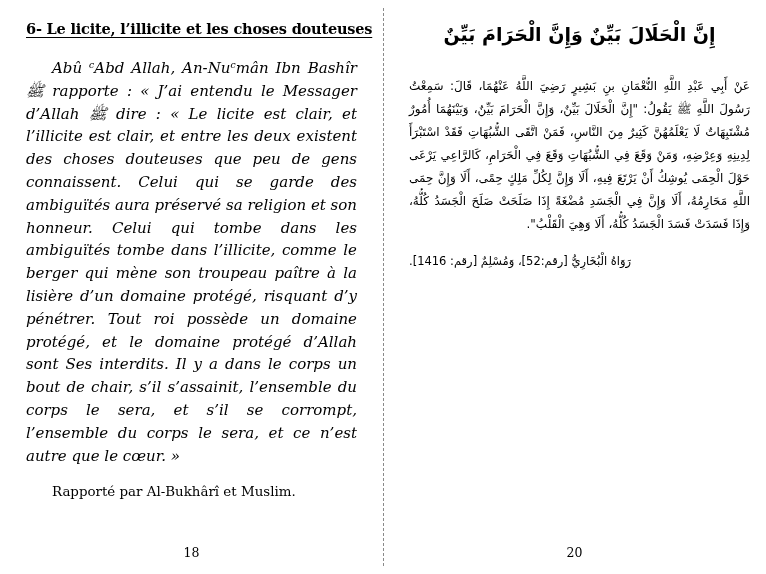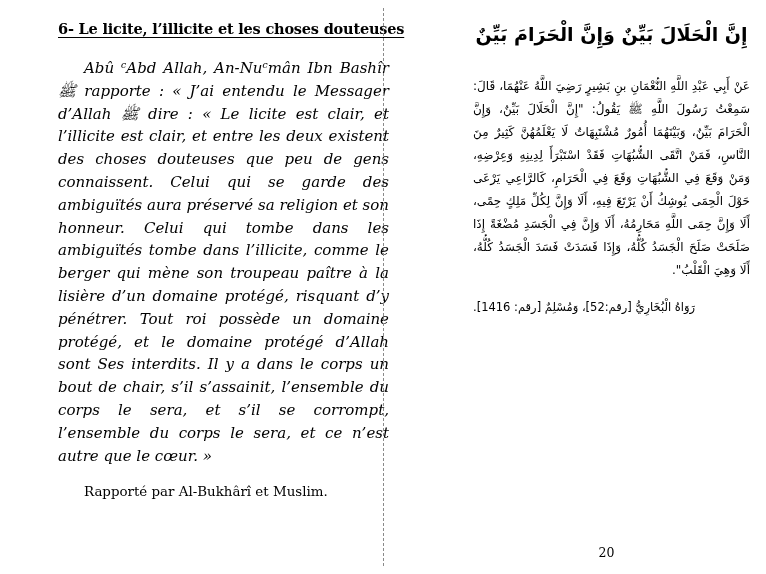--- a/index.html
+++ b/index.html
@@ -18,21 +18,20 @@
     position: relative;
     width: 766px;
     height: 574px;
     box-sizing: border-box;
     display: flex;
   }
   .page {
     position: relative;
     box-sizing: border-box;
     height: 574px;
-    margin-left: 32px;
   }
   .page-left {
     width: 383px;
     padding: 14px 26px 0 26px;
   }
   .page-right {
     width: 383px;
     padding: 14px 16px 0 26px;
   }
   .gutter {
@@ -108,20 +107,21 @@
 </style>
 </head>
 <body>
 
 <div class="spread">
 
   <div class="page page-left">
     <h1 class="chapter-title">6- Le licite, l’illicite et les choses douteuses</h1>
     <p class="body-text">Abû ᶜAbd Allah, An-Nuᶜmân Ibn Bashîr ﷺ rapporte : « J’ai entendu le Messager d’Allah ﷺ dire : « Le licite est clair, et l’illicite est clair, et entre les deux existent des choses douteuses que peu de gens connaissent. Celui qui se garde des ambiguïtés aura préservé sa religion et son honneur. Celui qui tombe dans les ambiguïtés tombe dans l’illicite, comme le berger qui mène son troupeau paître à la lisière d’un domaine protégé, risquant d’y pénétrer. Tout roi possède un domaine protégé, et le domaine protégé d’Allah sont Ses interdits. Il y a dans le corps un bout de chair, s’il s’assainit, l’ensemble du corps le sera, et s’il se corrompt, l’ensemble du corps le sera, et ce n’est autre que le cœur. »</p>
     <p class="attribution">Rapporté par Al-Bukhârî et Muslim.</p>
+    <div class="folio">18</div>
   </div>
 
   <div class="gutter"></div>
 
   <div class="page page-right">
     <h2 class="ar-title">إِنَّ الْحَلَالَ بَيِّنٌ وَإِنَّ الْحَرَامَ بَيِّنٌ</h2>
     <p class="ar-body">عَنْ أَبِي عَبْدِ اللَّهِ النُّعْمَانِ بنِ بَشِيرٍ رَضِيَ اللَّهُ عَنْهُمَا، قَالَ: سَمِعْتُ رَسُولَ اللَّهِ ﷺ يَقُولُ: "إِنَّ الْحَلَالَ بَيِّنٌ، وَإِنَّ الْحَرَامَ بَيِّنٌ، وَبَيْنَهُمَا أُمُورٌ مُشْتَبِهَاتٌ لَا يَعْلَمُهُنَّ كَثِيرٌ مِنَ النَّاسِ، فَمَنْ اتَّقَى الشُّبُهَاتِ فَقَدْ اسْتَبْرَأَ لِدِينِهِ وَعِرْضِهِ، وَمَنْ وَقَعَ فِي الشُّبُهَاتِ وَقَعَ فِي الْحَرَامِ، كَالرَّاعِي يَرْعَى حَوْلَ الْحِمَى يُوشِكُ أَنْ يَرْتَعَ فِيهِ، أَلَا وَإِنَّ لِكُلِّ مَلِكٍ حِمًى، أَلَا وَإِنَّ حِمَى اللَّهِ مَحَارِمُهُ، أَلَا وَإِنَّ فِي الْجَسَدِ مُضْغَةً إِذَا صَلَحَتْ صَلَحَ الْجَسَدُ كُلُّهُ، وَإِذَا فَسَدَتْ فَسَدَ الْجَسَدُ كُلُّهُ، أَلَا وَهِيَ الْقَلْبُ".</p>
     <p class="ar-source">رَوَاهُ الْبُخَارِيُّ [رقم:52]، وَمُسْلِمٌ [رقم: 1416].</p>
     <div class="folio">20</div>
   </div>

